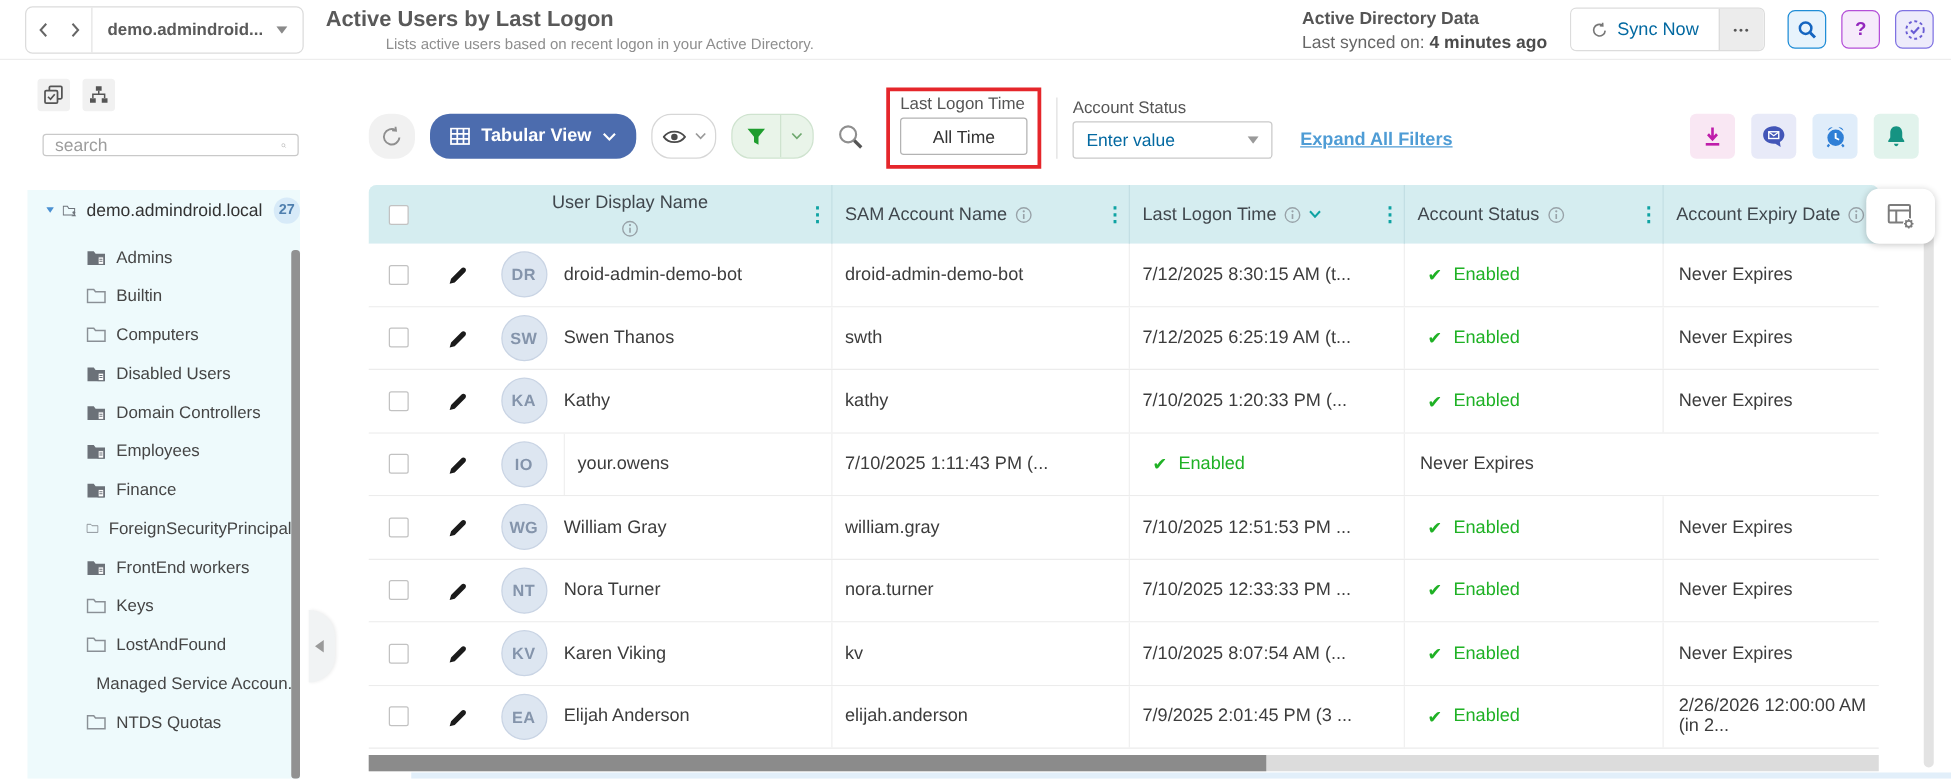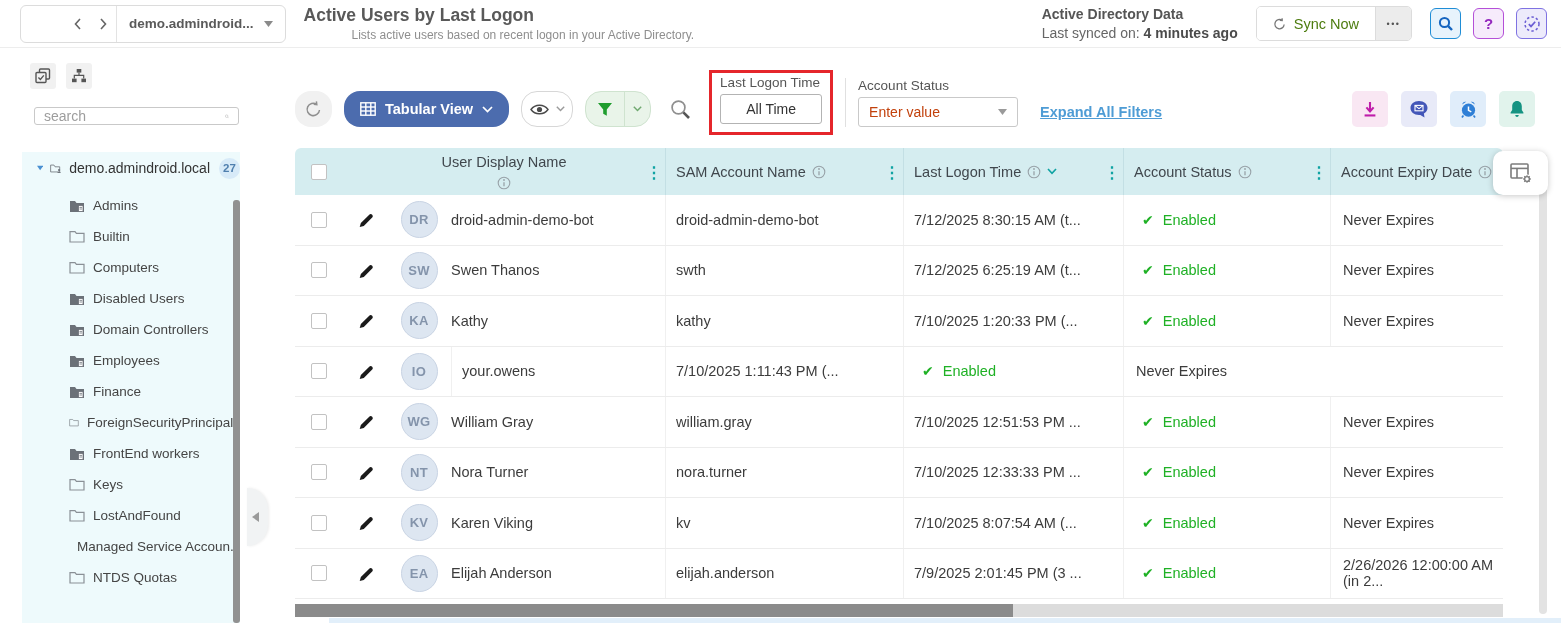--- a/index.html
+++ b/index.html
@@ -4,38 +4,38 @@
 <style>
   * { margin:0; padding:0; box-sizing:border-box; }
   html,body { width:1561px; height:623px; overflow:hidden; }
   body { font-family:"Liberation Sans", sans-serif; background:#fff; color:#444; }
   .app { position:relative; width:1561px; height:623px; overflow:hidden; }
 
   
   .topbar { position:absolute; top:0; left:0; right:0; height:48px; background:#fff;
             border-bottom:1px solid #ededed; display:flex; align-items:center; padding:0 14px; }
   .nav-group { display:flex; align-items:center; height:38px; border:1px solid #dcdcdc;
-               border-radius:6px; background:#fff; margin-left:6px;padding-left:43px; }
+               border-radius:6px; background:#fff; margin-left:6px; }
   .nav-btn { width:26px; height:100%; display:flex; align-items:center; justify-content:center;
              color:#666; cursor:pointer; }
   .nav-sep { width:1px; height:100%; background:#e3e3e3; }
   .domain-btn { display:flex; align-items:center; gap:10px; padding:0 12px; cursor:pointer; }
   .domain-label { font-size:13.5px; font-weight:700; color:#5a5a5a; }
   .page-head { margin-left:18px; }
   .page-title { font-size:17.5px; font-weight:700; color:#595959; line-height:1.25; }
   .page-sub { font-size:12px; color:#8e8e8e; margin-top:1px;margin-left:48px; }
   .topbar-spacer { flex:1; }
   .sync-info { text-align:left; margin-right:18px; line-height:1.3; }
   .sync-info-title { font-size:14px; font-weight:700; color:#555; }
   .sync-info-sub { font-size:14px; color:#666; }
   .sync-info-sub b { color:#4b4b4b; }
   .sync-group { display:flex; align-items:stretch; height:35px; border:1px solid #dcdcdc;
                 border-radius:5px; overflow:hidden; }
   .sync-btn { display:flex; align-items:center; gap:8px; padding:0 16px; background:#fff;
-              font-size:14.5px; color:#4d7c0f; cursor:pointer; }
+              font-size:14.5px; color:#0369a1; cursor:pointer; }
   .more-btn { width:36px; display:flex; align-items:center; justify-content:center;
               background:#ececec; border-left:1px solid #dcdcdc; color:#555; font-size:9px;
               letter-spacing:1.5px; cursor:pointer; }
   .top-icons { display:flex; gap:12px; margin-left:18px; }
   .sq-btn { width:31px; height:31px; border-radius:6px; display:flex; align-items:center;
             justify-content:center; cursor:pointer; }
   .sq-search { border:1.5px solid #1f8dd6; background:#e7f3fc; }
   .sq-help { border:1.5px solid #b44fd8; background:#f6ebfb; color:#9327bd; font-weight:700; font-size:15px; }
   .sq-clock { border:1.5px solid #7f72e2; background:#edebfb; }
 
@@ -86,21 +86,21 @@
   .btn-search-plain { width:34px; background:transparent; }
   .filter-group { display:flex; flex-direction:column; }
   .filter-group.annotated { border:3px solid #e5262b; padding:2px 8px 8px; margin-bottom:-8px; }
   .filter-label { font-size:13.5px; color:#555; margin-bottom:4px; white-space:nowrap; }
   .filter-value-box { width:102px; height:30px; border:1px solid #b3b3b3; border-radius:3px;
                       display:flex; align-items:center; justify-content:center; font-size:14px;
                       color:#333; background:#fff; cursor:pointer; }
   .filter-select { width:160px; height:30px; border:1px solid #c9c9c9; border-radius:3px;
                    display:flex; align-items:center; padding:0 10px; background:#fff;
                    cursor:pointer; }
-  .filter-select .ph { flex:1; font-size:14px; color:#c2410c; }
+  .filter-select .ph { flex:1; font-size:14px; color:#0369a1; }
   .group-status { border-left:1px solid #e0e0e0; padding-left:12px; }
   .expand-link { font-size:14.5px; color:#4e9cd5; text-decoration:underline; font-weight:600;
                  margin:0 0 7px 10px; cursor:pointer; white-space:nowrap; }
   .right-icons { display:flex; gap:13px; margin-left:auto; }
   .tool-ic { width:36px; height:36px; border-radius:5px; display:flex; align-items:center;
              justify-content:center; cursor:pointer; }
   .ic-download-bg { background:#f9e7f3; }
   .ic-chat-bg { background:#e8eaf8; }
   .ic-alarm-bg { background:#e0edfa; }
   .ic-bell-bg { background:#e1f3ec; }

